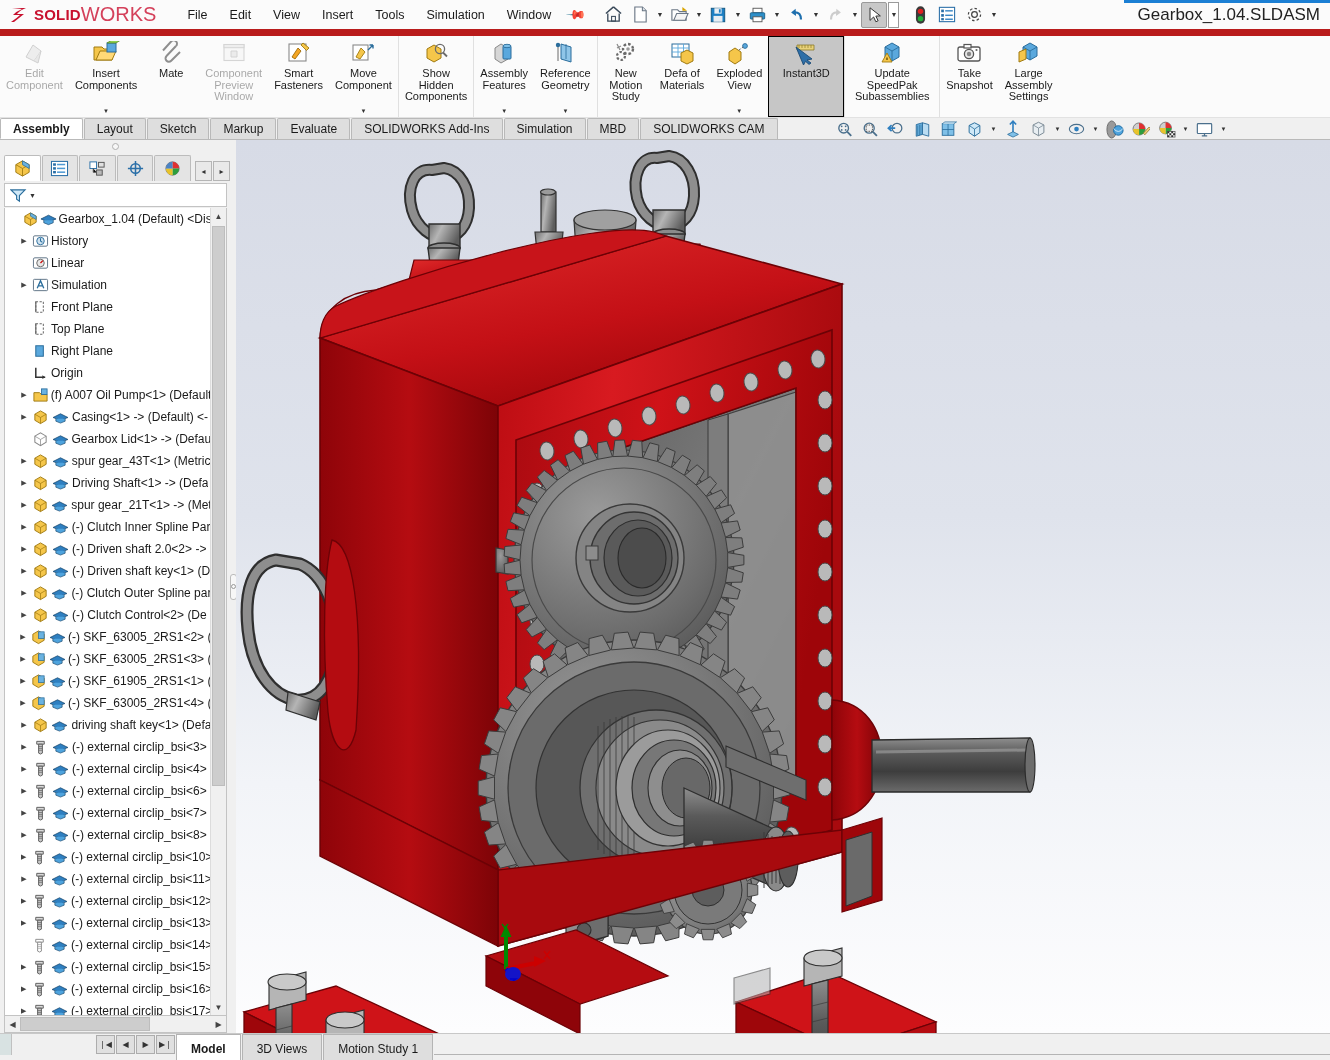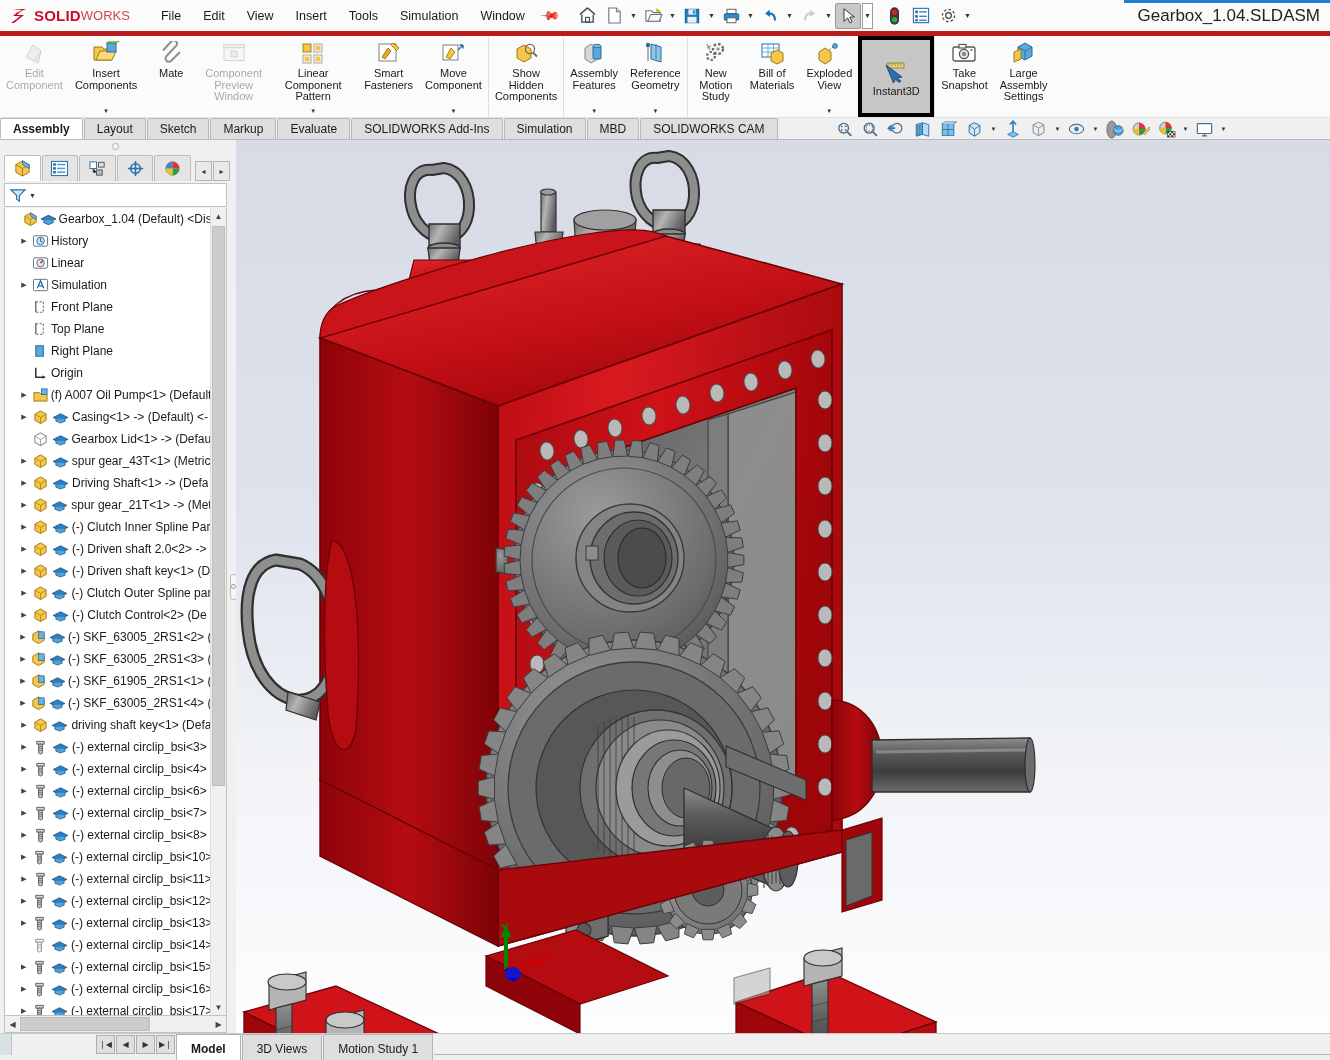--- a/index.html
+++ b/index.html
@@ -5,26 +5,26 @@
   * { box-sizing: border-box; margin:0; padding:0; }
   html,body { width:1330px; height:1060px; overflow:hidden; }
   body {
     font-family: "Liberation Sans", sans-serif;
     font-size: 12px;
     color: #000;
     background: #f0f0f0;
   }
   
   .menubar {
-    height:36px; background:#fbfbfb; border-bottom:5px solid #b91c1c;
+    height:36px; background:#fbfbfb; border-bottom:7px solid #b91c1c;
     display:flex; align-items:center; position:relative;
   }
   .sw-logo { display:flex; align-items:center; margin-left:8px; margin-right:20px; }
   .sw-logo .solid { color:#c8102e; font-weight:bold; font-size:15px; letter-spacing:.2px; margin-left:4px;}
-  .sw-logo .works { color:#d4405a; font-weight:normal; font-size:13px; }
+  .sw-logo .works { color:#d4405a; font-weight:normal; font-size:20px; }
   .menu-items { display:flex; align-items:center; gap:0px; }
   .menu-items > span {
     padding:4px 11px; font-size:12.5px; color:#1a1a1a; cursor:default;
   }
   .pin-icon { margin-left:6px; color:#3a6ea5; font-size:13px; transform:rotate(45deg); display:inline-block;}
   .qat { display:flex; align-items:center; margin-left:16px; gap:1px; }
   .qat .btn {
     width:26px; height:26px; display:flex; align-items:center; justify-content:center;
     border:1px solid transparent; border-radius:2px;
   }
@@ -46,21 +46,21 @@
     height:82px; background:#fbfbfb; border-bottom:1px solid #e2e2e2;
     display:flex; align-items:stretch; position:relative;
   }
   .rgroup { display:flex; align-items:stretch; }
   .rgroup.sep { border-right:1px solid #e0e0e0; }
   .cmd {
     width:auto; min-width:56px; padding:3px 5px 0 5px; display:flex; flex-direction:column;
     align-items:center; justify-content:flex-start; cursor:default; position:relative;
     border:1px solid transparent;
   }
-  .cmd.selected { background:#c6c6c6; border:4px solid #000000;justify-content:center; }
+  .cmd.selected { background:#c6c6c6; border:1px solid #000000; }
   .cmd.disabled { opacity:.38; }
   .cmd .ic { height:26px; display:flex; align-items:center; justify-content:center; margin-bottom:2px; }
   .cmd .lbl {
     font-size:11px; line-height:11.6px; text-align:center; color:#1a1a1a;
     white-space:pre-line; max-width:78px;
   }
   .cmd .dd { font-size:6px; color:#333; margin-top:auto; padding-bottom:2px; }
 
   
   .tabstrip {
@@ -327,36 +327,20 @@
           <rect x="3" y="2.5" width="20" height="16" fill="#f2f2f2" stroke="#999" stroke-width="1.1"></rect>
           <rect x="3" y="2.5" width="20" height="3.2" fill="#dadada" stroke="#999" stroke-width="1"></rect>
           <path d="M10 9 L16 9 L16 15 L10 15 Z" fill="#d2d2d2" stroke="#8c8c8c" stroke-width=".9"></path>
         </svg>
       </div>
       <div class="lbl">Component
 Preview
 Window</div>
     </div>
 
-    <div class="cmd">
-      <div class="ic">
-        <svg width="26" height="24" viewBox="0 0 26 24">
-          <rect x="3" y="3" width="8" height="8" fill="#f5c64a" stroke="#a07a10" stroke-width=".9"></rect>
-          <rect x="14" y="3" width="8" height="8" fill="#fff" stroke="#9a9a9a" stroke-width=".9"></rect>
-          <rect x="3" y="14" width="8" height="8" fill="#fff" stroke="#9a9a9a" stroke-width=".9"></rect>
-          <rect x="14" y="14" width="8" height="8" fill="#fff" stroke="#9a9a9a" stroke-width=".9"></rect>
-          <rect x="15.5" y="4.5" width="5" height="5" fill="#f5c64a"></rect>
-          <rect x="4.5" y="15.5" width="5" height="5" fill="#f5c64a"></rect>
-          <rect x="15.5" y="15.5" width="5" height="5" fill="#f5c64a"></rect>
-        </svg>
-      </div>
-      <div class="lbl">Linear Component
-Pattern</div>
-      <div class="dd">▼</div>
-    </div>
 
     <div class="cmd">
       <div class="ic">
         <svg width="26" height="24" viewBox="0 0 26 24">
           <rect x="3" y="3" width="17" height="17" fill="#fff" stroke="#8a8a8a" stroke-width="1.1"></rect>
           <path d="M6 16 L12 7 L15 10 L9 18 Z" fill="#f5a623" stroke="#a06c08" stroke-width=".9"></path>
           <path d="M17 2 L23 7 L20.5 9.5 L15 4 Z" fill="#f5c64a" stroke="#a07a10" stroke-width=".9"></path>
         </svg>
       </div>
       <div class="lbl">Smart
@@ -437,21 +421,21 @@
     </div>
 
     <div class="cmd">
       <div class="ic">
         <svg width="26" height="24" viewBox="0 0 26 24">
           <rect x="3" y="3" width="17" height="13" fill="#fff" stroke="#2a6d9c" stroke-width="1"></rect>
           <path d="M3 7 H20 M3 11 H20 M9 3 V16 M14.5 3 V16" stroke="#5aa8dd" stroke-width=".9"></path>
           <path d="M12 12 L18 9 L24 12 L24 20 L18 23 L12 20 Z" fill="#f5c64a" stroke="#a07a10" stroke-width="1"></path>
         </svg>
       </div>
-      <div class="lbl">Bill of
+      <div class="lbl">Defa of
 Materials</div>
     </div>
 
     <div class="cmd">
       <div class="ic">
         <svg width="26" height="24" viewBox="0 0 26 24">
           <path d="M3 11 L9 7 L15 11 L15 19 L9 23 L3 19 Z" fill="#f5c64a" stroke="#a07a10" stroke-width="1"></path>
           <circle cx="19" cy="5" r="2.4" fill="#5aa8dd" stroke="#2a6d9c" stroke-width=".9"></circle>
           <path d="M13 9 L17.3 6" stroke="#6a6a6a" stroke-width="1" stroke-dasharray="2 1.5"></path>
         </svg>
@@ -466,20 +450,35 @@
         <svg width="28" height="24" viewBox="0 0 28 24">
           <path d="M5 4 L22 4 L22 9 L5 9 Z" fill="#e8d27a" stroke="#8a7a2a" stroke-width=".8"></path>
           <path d="M7 4 V7 M10 4 V7 M13 4 V7 M16 4 V7 M19 4 V7" stroke="#8a7a2a" stroke-width=".7"></path>
           <path d="M4 6 L20 18 L15 19 L19 22 L17 23.4 L13.5 20.3 L11.5 24 Z" fill="#2e6fa8" stroke="#1a4a75" stroke-width=".9"></path>
         </svg>
       </div>
       <div class="lbl">Instant3D</div>
     </div>
   </div>
 
+  <div class="rgroup sep">
+    <div class="cmd" style="min-width:94px;">
+      <div class="ic">
+        <svg width="26" height="24" viewBox="0 0 26 24">
+          <path d="M6 6 L13 2 L20 6 L20 16 L13 20 L6 16 Z" fill="#5aa8dd" stroke="#2a6d9c" stroke-width="1"></path>
+          <path d="M6 6 L13 10 L20 6 M13 10 V20" stroke="#2a6d9c" stroke-width=".9" fill="none"></path>
+          <path d="M4 12 L9 21 L-1 21 Z" transform="translate(4,0)" fill="#f5c64a" stroke="#a07a10" stroke-width=".9"></path>
+          <path d="M8 16.5 V19" stroke="#4a3a00" stroke-width="1.2"></path>
+        </svg>
+      </div>
+      <div class="lbl">Update
+SpeedPak
+Subassemblies</div>
+    </div>
+  </div>
 
   <div class="rgroup">
     <div class="cmd">
       <div class="ic">
         <svg width="26" height="22" viewBox="0 0 26 22">
           <rect x="2" y="5" width="22" height="14" rx="2" fill="#fff" stroke="#555" stroke-width="1.3"></rect>
           <rect x="8" y="2.5" width="7" height="3.5" fill="#fff" stroke="#555" stroke-width="1.2"></rect>
           <circle cx="13" cy="12" r="4.6" fill="#e8e8e8" stroke="#555" stroke-width="1.3"></circle>
           <circle cx="13" cy="12" r="2.2" fill="#888"></circle>
           <circle cx="20.5" cy="8" r="1.1" fill="#666"></circle>

